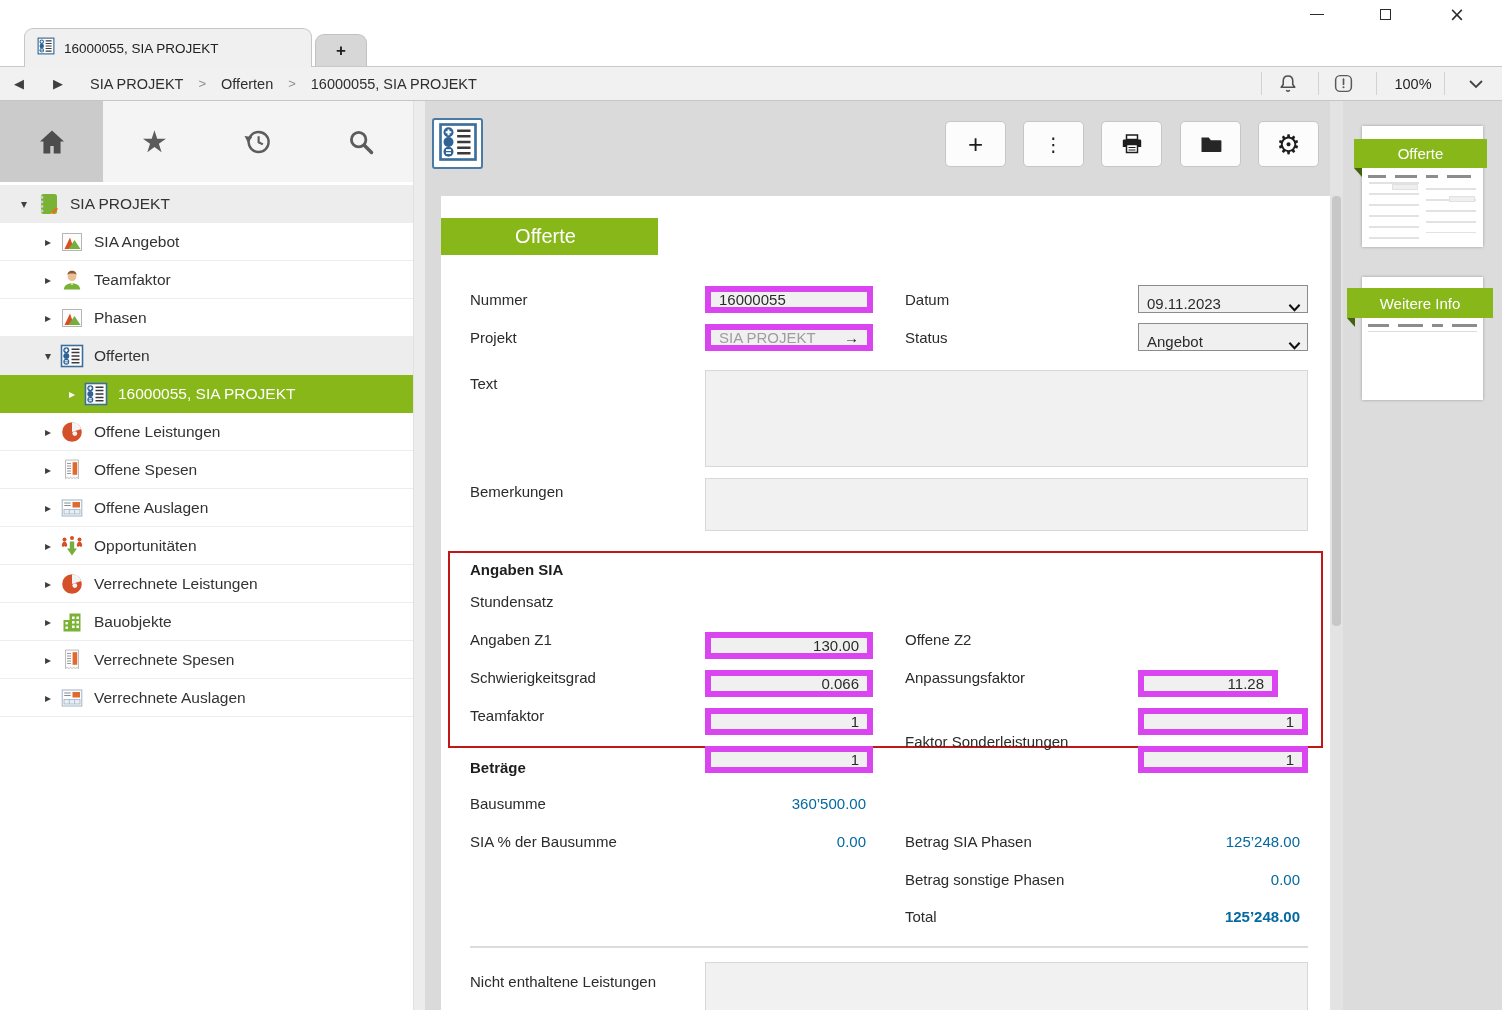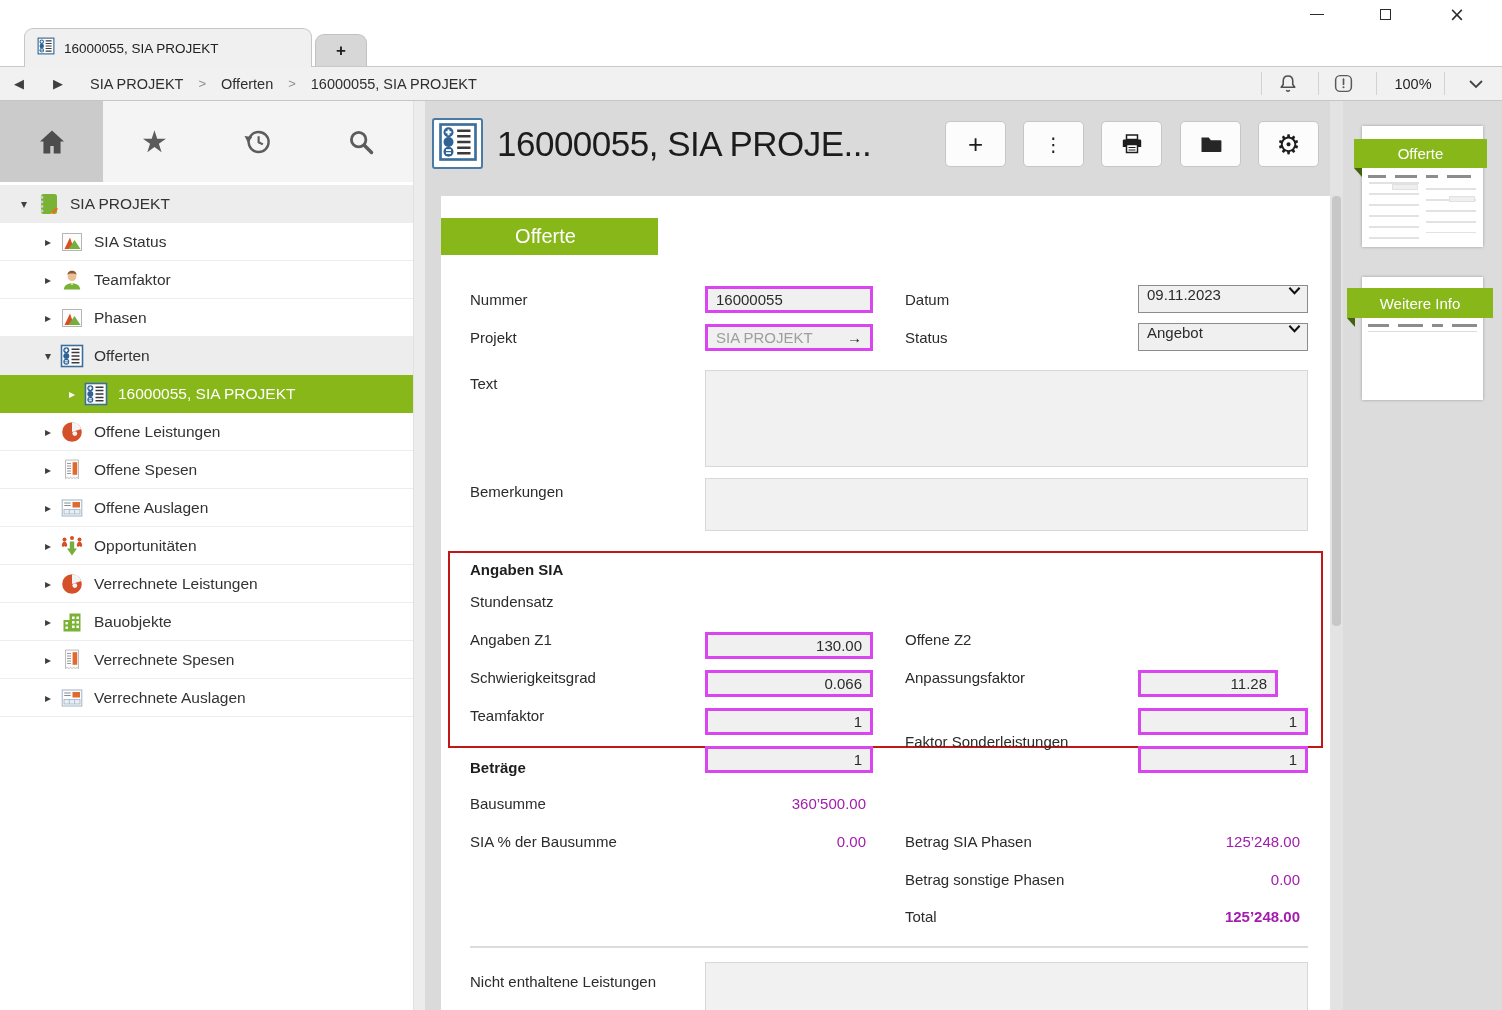--- a/index.html
+++ b/index.html
@@ -64,29 +64,29 @@
   .tbtn .dots { font-size:19px; line-height:1; }
   .tbtn .gearchar { font-size:27px; line-height:1; }
 
   #page { position:absolute; left:16px; top:95px; width:889px; bottom:0; background:#fff; overflow:hidden; }
 
   .banner { background:#87b719; color:#fff; display:flex; align-items:center; justify-content:center; }
   .fold { background:#44610b; clip-path:polygon(0 0, 100% 0, 100% 100%); }
 
   .flabel { position:absolute; height:27px; display:flex; align-items:center; font-size:15px; color:#2b2b2b; white-space:nowrap; }
   .fhead { position:absolute; font-size:15px; font-weight:bold; color:#1d1d1d; line-height:24px; }
-  .inp { position:absolute; height:27px; background:#f0f0f0; border:3px solid #d946ef; display:flex;
+  .inp { position:absolute; height:27px; background:#f0f0f0; border:6px solid #d946ef; display:flex;
     align-items:center; padding:0 8px; font-size:15px; color:#2b2b2b; }
   .inp.num { justify-content:flex-end;margin-top:44px; }
   .combo { position:absolute; height:28px; background:#f0f0f0; border:1px solid #8c8c8c; display:flex;
-    align-items:flex-start; padding:0 6px 0 8px; font-size:15px; color:#2b2b2b; }
+    align-items:flex-end; padding:0 6px 0 8px; font-size:15px; color:#2b2b2b; }
   .combo .cv { margin-left:auto; display:flex; align-items:center; }
   .tarea { position:absolute; background:#f1f1f1; border:1px solid #d8d8d8; }
   .sval { position:absolute; height:27px; display:flex; align-items:center; justify-content:flex-end;
-    font-size:15px; color:#a21caf; }
+    font-size:15px; color:#0369a1; }
   .ghost { color:#9d9d9d; }
 
   #redbox { position:absolute; left:7px; top:355px; width:875px; height:197px; border:2px solid #c01717; }
   #divider { position:absolute; left:29px; top:750px; width:838px; height:2px; background:#dcdcdc; }
 
   #main-scroll { position:absolute; left:1330px; top:101px; width:13px; bottom:0; background:#e3e3e3; }
   #main-scroll .thumb { position:absolute; left:2px; top:95px; width:9px; height:430px; background:#c7c7c7; border-radius:4px; }
 
   
   #rightpanel { position:absolute; left:1343px; top:101px; right:0; bottom:0; background:#dcdcdc; }
@@ -209,21 +209,21 @@
           </svg></span>
         <span class="tlabel">SIA PROJEKT</span>
       </div>
       <div class="trow " style="padding-left: 36px;">
         <span class="expander glyph">▸</span>
         <span class="ticon"><svg viewBox="0 0 24 24" width="24" height="24">
             <rect x="2.5" y="3.5" width="19" height="17" fill="#fcfcfc" stroke="#b5b5b5"></rect>
             <polygon points="4.5,19 10,7.5 14,19" fill="#d84f24"></polygon>
             <polygon points="8.5,19 14.5,10 20.5,19" fill="#74ae3f"></polygon>
           </svg></span>
-        <span class="tlabel">SIA Status</span>
+        <span class="tlabel">SIA Angebot</span>
       </div>
       <div class="trow " style="padding-left: 36px;">
         <span class="expander glyph">▸</span>
         <span class="ticon"><svg viewBox="0 0 24 24" width="24" height="24">
             <circle cx="12" cy="8.6" r="4.4" fill="#ecbf96"></circle>
             <path d="M7.6 6.9c1.2-1.9 7.6-1.9 8.8 0 .3-2.2-1.4-4.2-4.4-4.2s-4.7 2-4.4 4.2z" fill="#8a5a33"></path>
             <path d="M3.8 21.5c.3-4.2 3.9-6.3 8.2-6.3s7.9 2.1 8.2 6.3z" fill="#79b235"></path>
             <path d="M10.5 15.4l1.5 1.9 1.5-1.9z" fill="#fff"></path>
           </svg></span>
         <span class="tlabel">Teamfaktor</span>
@@ -361,21 +361,20 @@
       <span id="hdr-icon"><svg viewBox="0 0 24 24" width="40" height="40">
 <rect x="1.5" y="1.5" width="21" height="21" fill="#fff" stroke="#3d6f9e" stroke-width="1.6"></rect>
 <circle cx="6.3" cy="6.2" r="3" fill="#2f6396"></circle>
           <path d="M4.6 6.2h3.4M6.3 4.5v3.4" stroke="#fff" stroke-width="1.2" fill="none"></path>
 <circle cx="6.3" cy="12" r="3" fill="#2f6396"></circle>
 <circle cx="6.3" cy="17.8" r="3" fill="#2f6396"></circle>
           <path d="M4.8 16.9h3M4.8 18.7h3" stroke="#fff" stroke-width="1.1" fill="none"></path>
 <path d="M11.5 5.2h8M11.5 8.6h8M11.5 12h8M11.5 15.4h8M11.5 18.8h8" stroke="#3a3a3a" stroke-width="1.5"></path>
         </svg></span>
     </div>
-  <div id="main-title">16000055, SIA PROJE...</div>
 
   <div class="tbtn" style="left:520px">
       <span class="plus">+</span>
     </div>
   <div class="tbtn" style="left:598px">
       <span class="dots glyph">⋮</span>
     </div>
   <div class="tbtn" style="left:676px">
     <svg viewBox="0 0 24 24" width="24" height="24">
         <rect x="6.5" y="3" width="11" height="4.5" fill="#fff" stroke="#1d1d1d" stroke-width="1.5"></rect>

